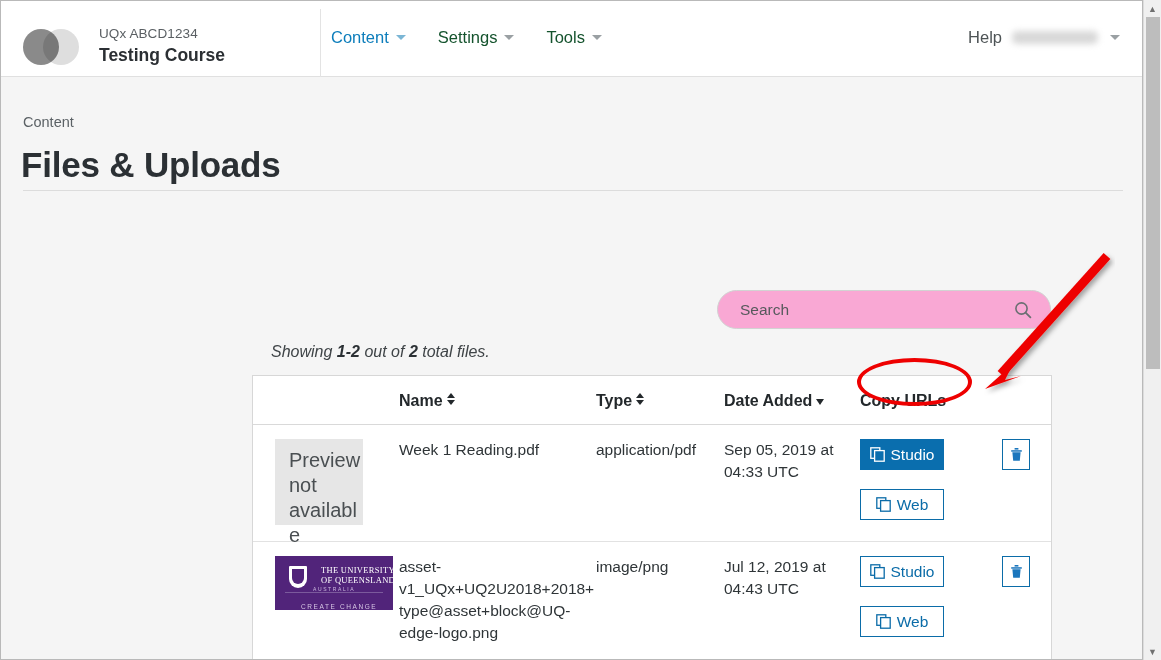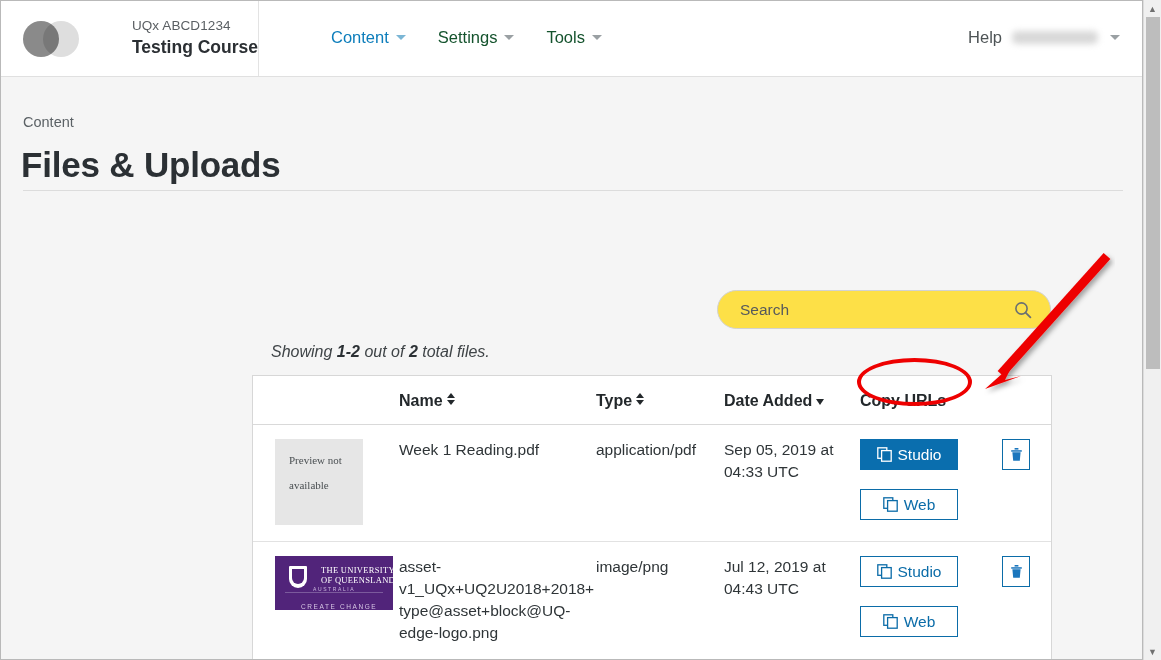--- a/index.html
+++ b/index.html
@@ -30,27 +30,26 @@
   .header {
     position: absolute;
     left: 0; top: 0;
     width: 1141px; height: 76px;
     background: #ffffff;
     border-bottom: 1px solid #e0e0e0;
     box-sizing: border-box;
   }
   .brand {
     position: absolute;
-    left: 0; top: 0;
-    width: 258px; height: 75px;
+    left: 0; top: 8px;
+    width: 320px; height: 75px;
     border-right: 1px solid #e3e3e3;
     box-sizing: border-box;
     display: flex;
     align-items: center;
-    justify-content: space-between;
   }
   .brand-logo {
     position: relative;
     width: 56px; height: 36px;
     margin-left: 22px;
     flex: none;
   }
   .brand-logo .c1,
   .brand-logo .c2 {
     position: absolute;
@@ -158,21 +157,21 @@
     left: 22px; top: 113px;
     width: 1100px; height: 1px;
     background: #dcdcdc;
   }
 
   
   .search-box {
     position: absolute;
     left: 716px; top: 213px;
     width: 334px; height: 39px;
-    background: #fde047;
+    background: #f9a8d4;
     border: 1px solid #d2d2d2;
     border-radius: 20px;
     box-sizing: border-box;
     display: flex;
     align-items: center;
   }
   .search-input {
     border: none;
     outline: none;
     background: transparent;
@@ -300,26 +299,25 @@
     display: block;
   }
   .sort-icon .up { border-bottom: 5px solid #23282b; margin-bottom: 2px; }
   .sort-icon .dn { border-top: 5px solid #23282b; }
   .sort-icon.desc-only .dn { border-top: 6px solid #23282b; }
 
   .thumb-na {
     width: 88px; height: 86px;
     background: #e6e6e6;
     color: #4a4f52;
-    font-size: 11px;
+    font-size: 20px;
     line-height: 25px;
     padding: 9px 0 0 14px;
     box-sizing: border-box;
     margin-left: 22px;
-    font-family: Liberation Serif, serif;
   }
   .thumb-uq {
     width: 118px; height: 54px;
     background: #51247a;
     margin-left: 22px;
     position: relative;
     overflow: hidden;
   }
   .uq-shield {
     position: absolute;
@@ -366,21 +364,21 @@
     letter-spacing: 1.6px;
     white-space: nowrap;
   }
 
   
   .btn-copy {
     display: flex;
     align-items: center;
     justify-content: center;
     gap: 6px;
-    width: 98px; height: 31px;
+    width: 84px; height: 31px;
     border: 1px solid #0b6ca8;
     background: #ffffff;
     color: #0b6ca8;
     font-size: 15.5px;
     font-family: "Liberation Sans", sans-serif;
     cursor: pointer;
     box-sizing: border-box;
   }
   .btn-copy.primary {
     background: #0a6eae;

